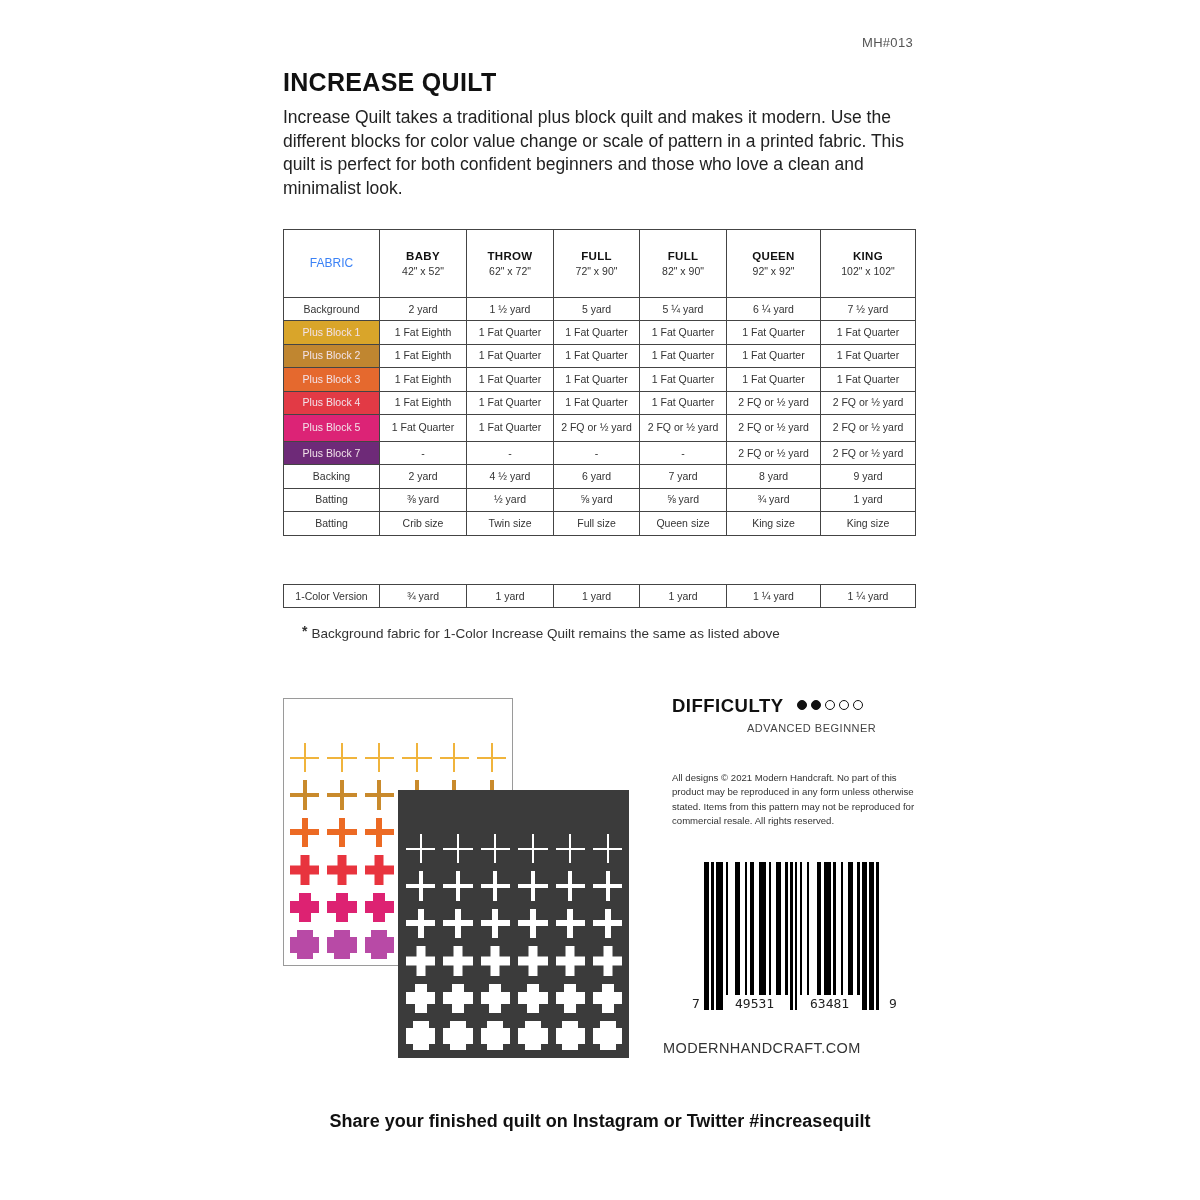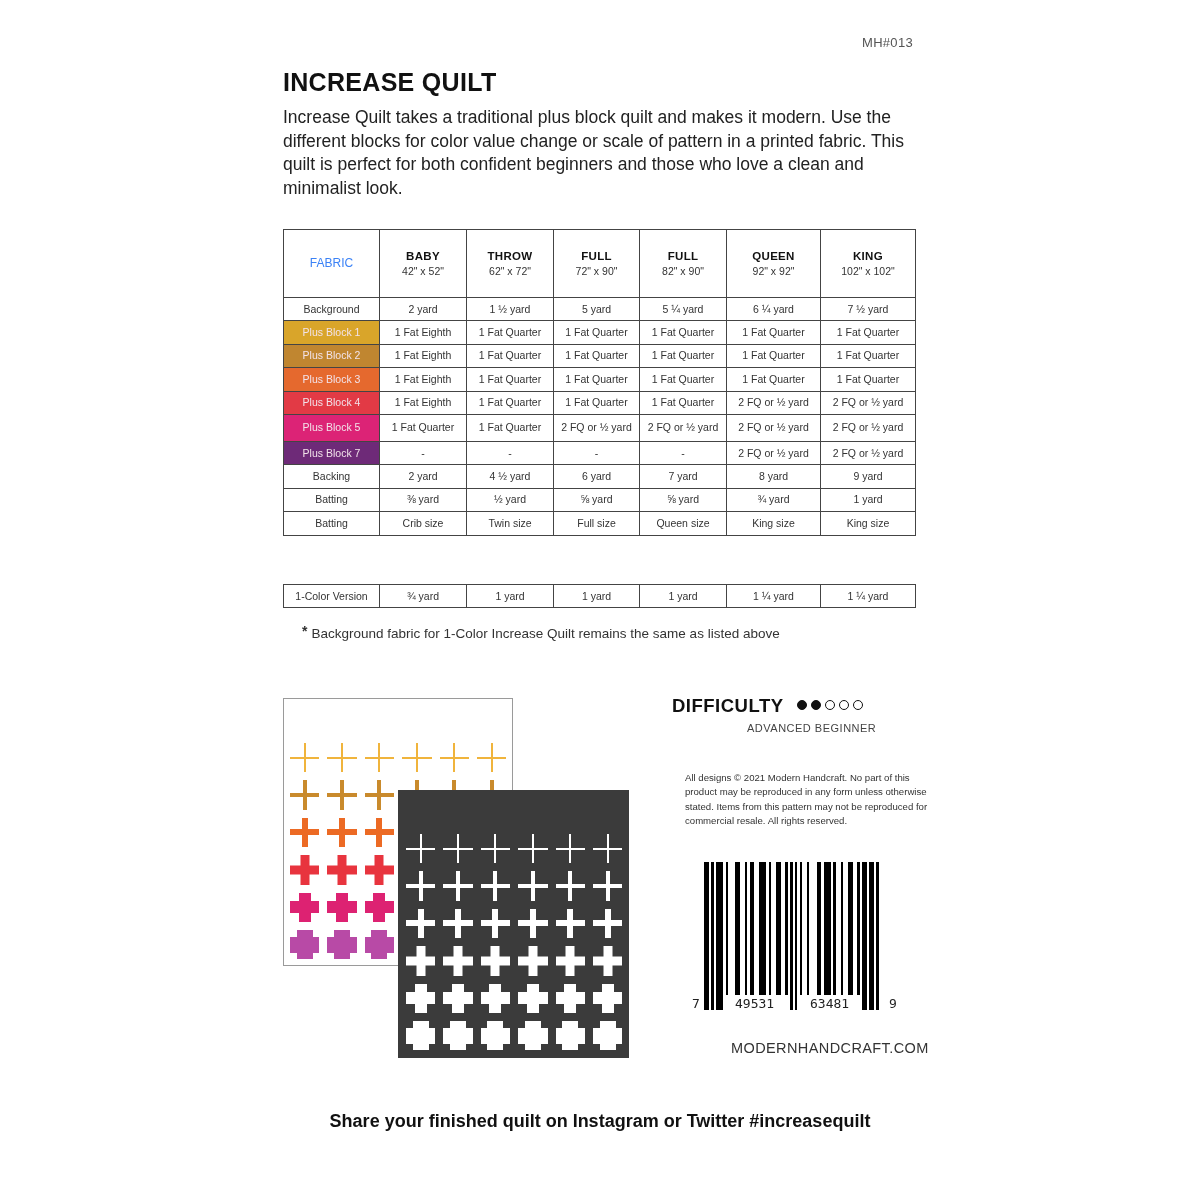--- a/index.html
+++ b/index.html
@@ -32,28 +32,28 @@
   .plus { position: relative; width: 37.4px; height: 37.4px; }
   .plus::before, .plus::after { content: ""; position: absolute; background: var(--pc); }
   .plus::before { left: 50%; top: 4px; bottom: 4px; width: var(--pw); transform: translateX(-50%); }
   .plus::after { top: 50%; left: 4px; right: 4px; height: var(--pw); transform: translateY(-50%); }
 
   .difficulty { position: absolute; top: 695px; left: 672px; font-size: 18.5px; font-weight: bold; color: #111; letter-spacing: 0.5px; }
   .dots { position: absolute; top: 700px; left: 797px; display: flex; gap: 4px; }
   .dot { width: 10px; height: 10px; border-radius: 50%; border: 1.2px solid #111; }
   .dot.filled { background: #111; }
   .level { position: absolute; top: 722px; left: 747px; font-size: 11px; color: #444; letter-spacing: 0.5px; }
-  .copyright { position: absolute; top: 771px; left: 672px; width: 250px; font-size: 9.6px; line-height: 14.3px; color: #333; margin-left: 13px; }
+  .copyright { position: absolute; top: 771px; left: 672px; width: 250px; font-size: 9.6px; line-height: 14.3px; color: #333; }
 
   .barcode { position: absolute; left: 704px; top: 862px; height: 148px; display: flex; align-items: flex-start; }
   .bar { height: 133px; background: #000; }
   .bar.long { height: 148px; }
   .gap { height: 133px; }
   .bc-digits { position: absolute; top: 996px; font-family: "DejaVu Sans Mono", monospace; font-size: 13px; color: #222; }
-  .website { position: absolute; top: 1040px; left: 731px; font-size: 14.5px; color: #333; letter-spacing: 0.4px; }
+  .website { position: absolute; top: 1040px; left: 663px; font-size: 14.5px; color: #333; letter-spacing: 0.4px; }
   .share { position: absolute; top: 1111px; left: 0; width: 1200px; text-align: center; font-size: 18px; font-weight: bold; color: #111; }
 </style>
 </head>
 <body>
 
 <div class="sku">MH#013</div>
 <div class="title">INCREASE QUILT</div>
 <div class="desc">Increase Quilt takes a traditional plus block quilt and makes it modern. Use the different blocks for color value change or scale of pattern in a printed fabric. This quilt is perfect for both confident beginners and those who love a clean and minimalist look.</div>
 
 <table class="req main-table">

